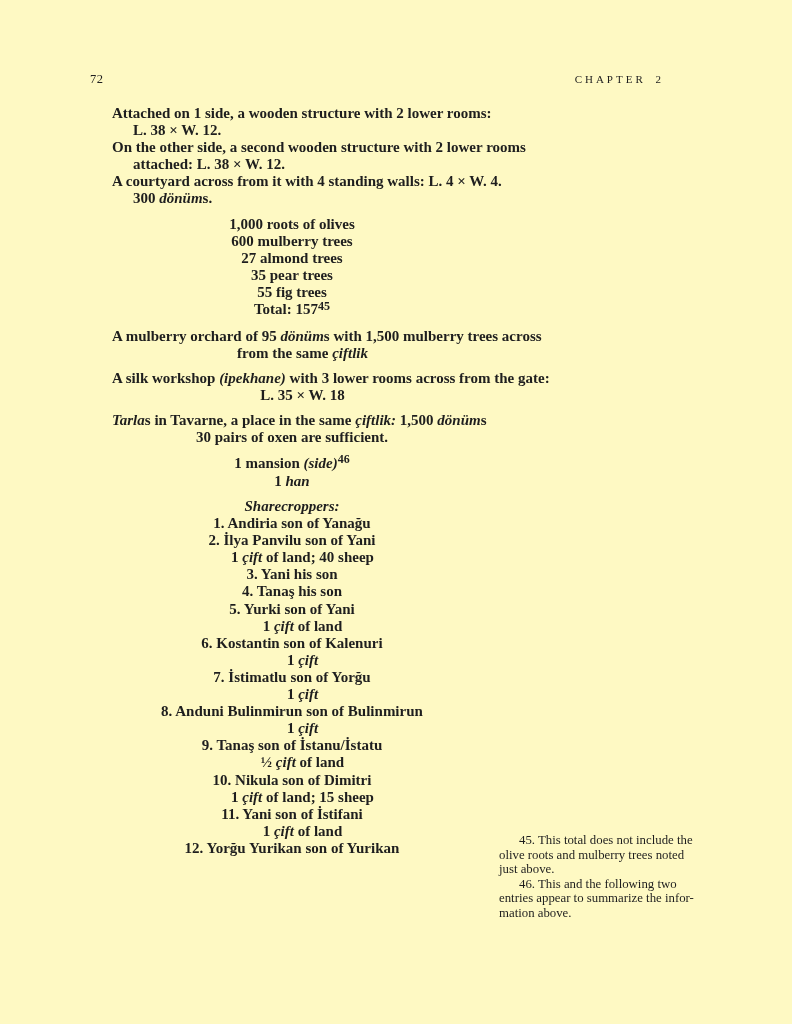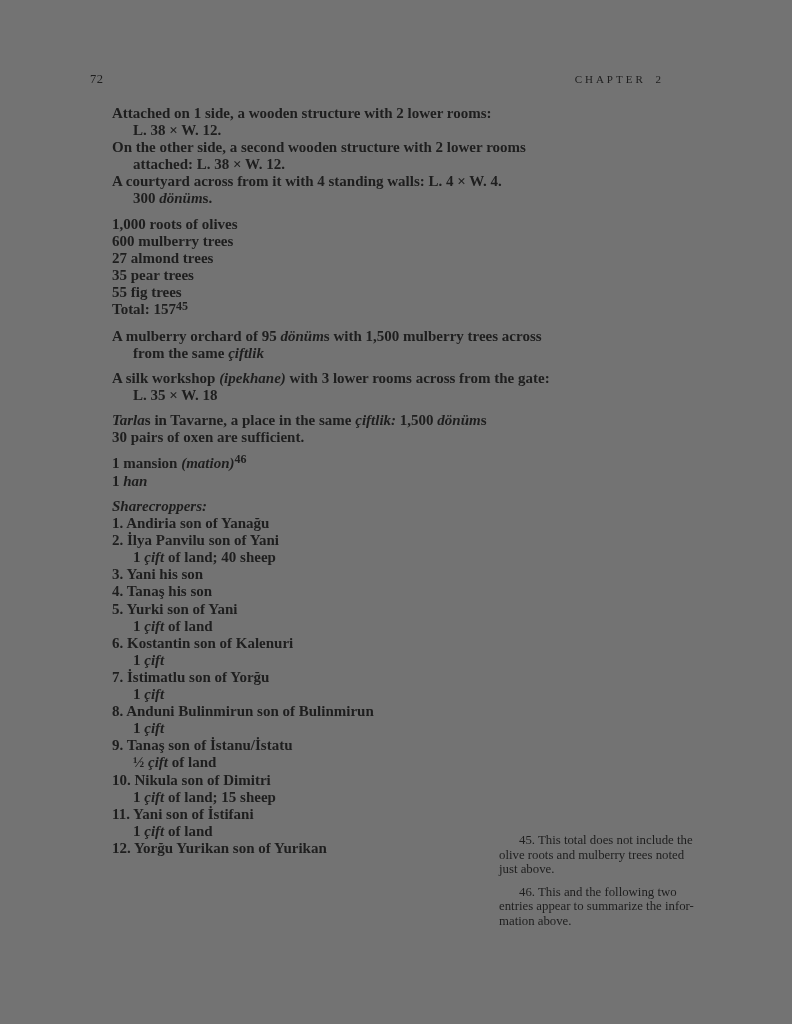--- a/index.html
+++ b/index.html
@@ -1,20 +1,20 @@
 <!DOCTYPE html>
 <html><head>
 <meta charset="utf-8">
 <style>
   html, body { margin: 0; padding: 0; background: #ffffff; }
   .page {
     position: relative;
     width: 792px;
     height: 1024px;
-    background: #737373;
+    background: #fef9c3;
     font-family: "Liberation Serif", "DejaVu Serif", serif;
     color: #1e1e1e;
     overflow: hidden;
   }
   .pagenum {
     position: absolute;
     left: 90px;
     top: 72px;
     font-size: 12.5px;
     letter-spacing: 0.5px;
@@ -42,22 +42,22 @@
     position: absolute;
     left: 499px;
     top: 833px;
     width: 200px;
     font-size: 12.8px;
     line-height: 14.55px;
   }
   .tline { white-space: nowrap; }
   .main-col .tline.indent { padding-left: 21px; }
   .footnote-col .tline.indent { padding-left: 20px; }
-  .main-col .tblock + .tblock { margin-top: 8.2px; }
-  .footnote-col .tblock + .tblock { margin-top: 8px; }
+  .main-col .tblock + .tblock { margin-top: 8.2px; text-align: center; }
+  .footnote-col .tblock + .tblock { margin-top: 0; }
   .it { font-style: italic; }
   .sup {
     font-size: 12px;
     position: relative;
     top: -4.5px;
   }
 </style>
 </head>
 <body>
 
@@ -88,21 +88,21 @@
       </div>
       <div class="tblock">
         <div class="tline"><span>A silk workshop </span><span class="it">(ipekhane)</span><span> with 3 lower rooms across from the gate:</span></div>
         <div class="tline indent"><span>L. 35 × W. 18</span></div>
       </div>
       <div class="tblock">
         <div class="tline"><span class="it">Tarla</span><span>s in Tavarne, a place in the same </span><span class="it">çiftlik:</span><span> 1,500 </span><span class="it">dönüm</span><span>s</span></div>
         <div class="tline"><span>30 pairs of oxen are sufficient.</span></div>
       </div>
       <div class="tblock">
-        <div class="tline"><span>1 mansion </span><span class="it">(mation)</span><span class="sup">46</span></div>
+        <div class="tline"><span>1 mansion </span><span class="it">(side)</span><span class="sup">46</span></div>
         <div class="tline"><span>1 </span><span class="it">han</span></div>
       </div>
       <div class="tblock">
         <div class="tline"><span class="it">Sharecroppers:</span></div>
         <div class="tline"><span>1. Andiria son of Yanağu</span></div>
         <div class="tline"><span>2. İlya Panvilu son of Yani</span></div>
         <div class="tline indent"><span>1 </span><span class="it">çift</span><span> of land; 40 sheep</span></div>
         <div class="tline"><span>3. Yani his son</span></div>
         <div class="tline"><span>4. Tanaş his son</span></div>
         <div class="tline"><span>5. Yurki son of Yani</span></div>

